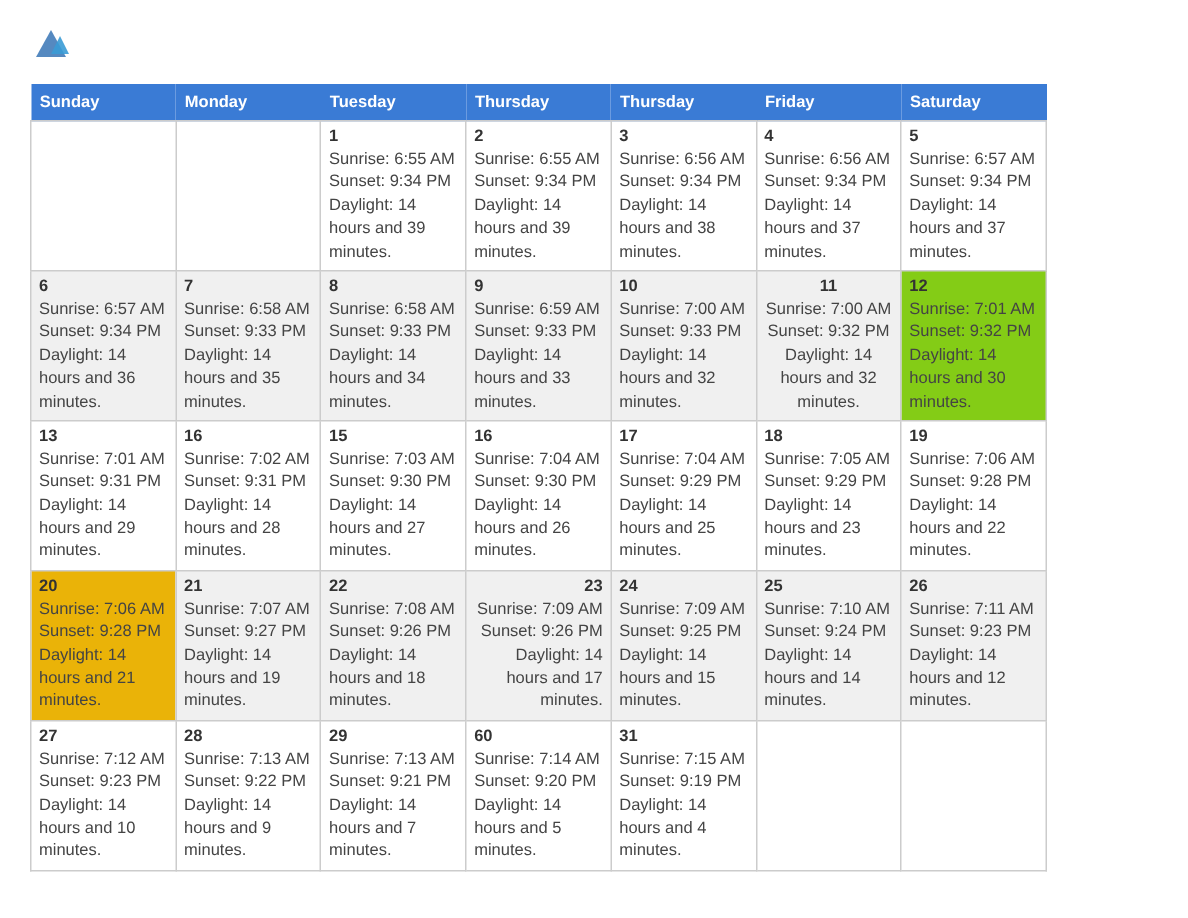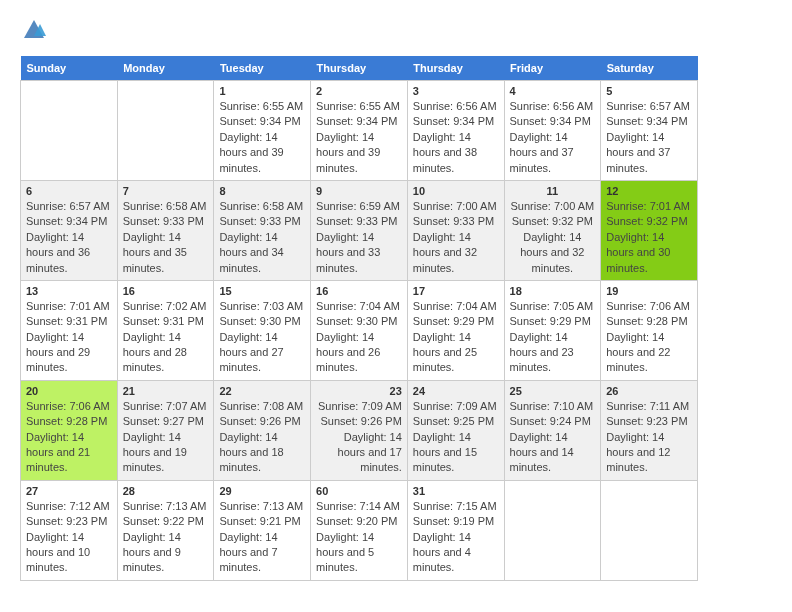--- a/index.html
+++ b/index.html
@@ -218,21 +218,21 @@
           <td>
             <span class="day-number">18</span>
             <div class="day-info">Sunrise: 7:05 AM<br>Sunset: 9:29 PM<br>Daylight: 14 hours and 23 minutes.</div>
           </td>
           <td>
             <span class="day-number">19</span>
             <div class="day-info">Sunrise: 7:06 AM<br>Sunset: 9:28 PM<br>Daylight: 14 hours and 22 minutes.</div>
           </td>
         </tr>
         <tr style="background: rgb(240, 240, 240);">
-          <td style="background: #bef264;">
+          <td style="background: #eab308;">
             <span class="day-number">20</span>
             <div class="day-info">Sunrise: 7:06 AM<br>Sunset: 9:28 PM<br>Daylight: 14 hours and 21 minutes.</div>
           </td>
           <td style="background: rgb(240, 240, 240); margin-left: 28px;">
             <span class="day-number">21</span>
             <div class="day-info">Sunrise: 7:07 AM<br>Sunset: 9:27 PM<br>Daylight: 14 hours and 19 minutes.</div>
           </td>
           <td style="background: rgb(240, 240, 240);">
             <span class="day-number">22</span>
             <div class="day-info">Sunrise: 7:08 AM<br>Sunset: 9:26 PM<br>Daylight: 14 hours and 18 minutes.</div>

